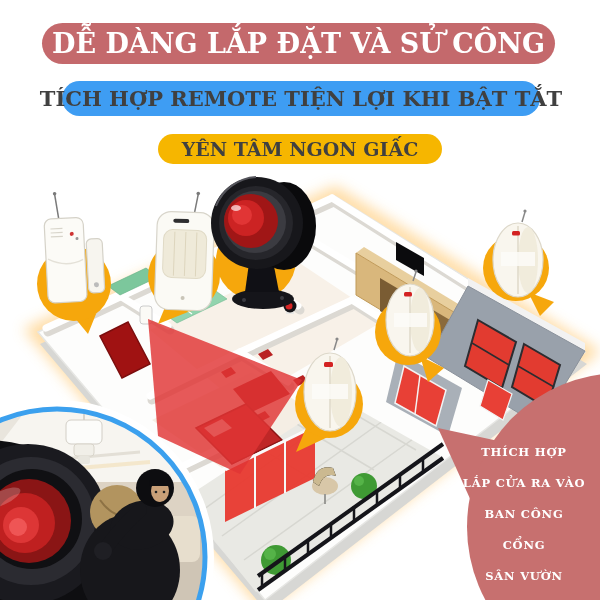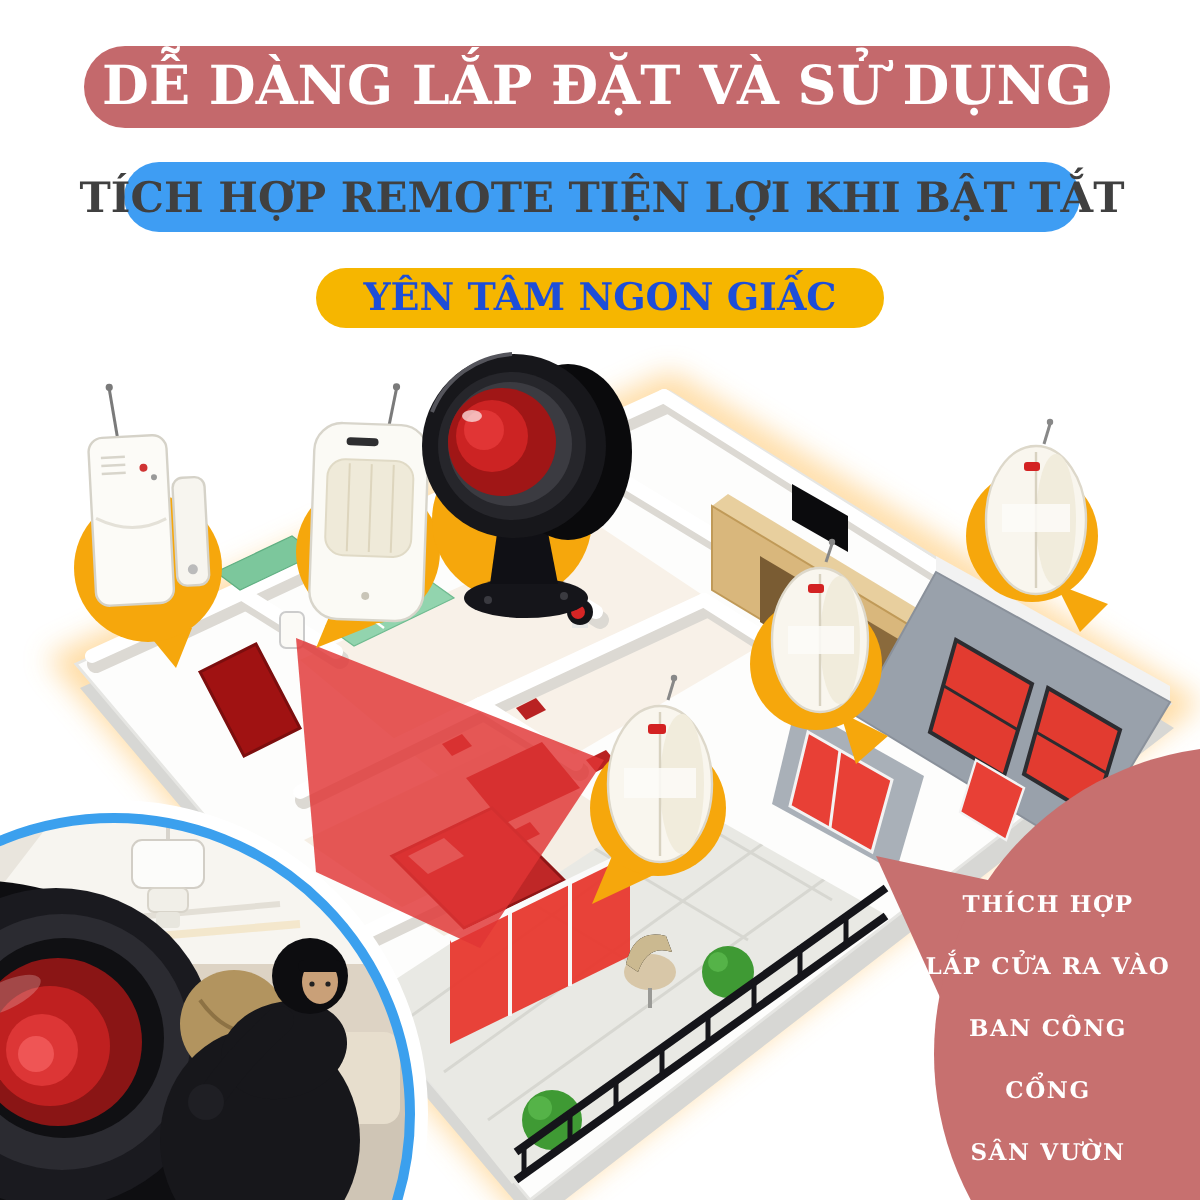--- a/index.html
+++ b/index.html
@@ -5,34 +5,34 @@
   html,body{margin:0;padding:0;background:#ffffff;}
   .stage{position:relative;width:600px;height:600px;background:#ffffff;overflow:hidden;
          font-family:"DejaVu Serif", serif;}
   .banner{position:absolute;display:flex;align-items:center;justify-content:center;
           font-weight:700;white-space:nowrap;}
   .banner-1{left:42px;top:23px;width:513px;height:41px;border-radius:21px;
             background:#c4696c;color:#ffffff;font-size:27px;}
   .banner-2{left:62px;top:81px;width:478px;height:35px;border-radius:18px;
             background:#3e9df3;color:#404040;font-size:21px;}
   .banner-3{left:158px;top:134px;width:284px;height:30px;border-radius:15px;
-            background:#f6b600;color:#1d4ed8;font-size:19px;}
+            background:#f6b600;color:#404040;font-size:19px;}
   .scene{position:absolute;left:0;top:0;width:600px;height:600px;}
   .bubble-text{position:absolute;left:445px;top:437px;width:158px;
                color:#ffffff;font-weight:700;font-size:11.5px;letter-spacing:.8px;
                text-align:center;}
   .bubble-text div{height:31px;line-height:31px;white-space:nowrap;}
 </style>
 </head>
 <body>
 
 <div class="stage">
 
   <div class="banner banner-1">
-    <span>DỄ DÀNG LẮP ĐẶT VÀ SỬ DỤNG</span>
+    <span>DỄ DÀNG LẮP ĐẶT VÀ SỬ CÔNG</span>
   </div>
   <div class="banner banner-2">
     <span>TÍCH HỢP REMOTE TIỆN LỢI KHI BẬT TẮT</span>
   </div>
   <div class="banner banner-3">
     <span>YÊN TÂM NGON GIẤC</span>
   </div>
 
   <svg class="scene" viewBox="0 0 600 600">
     <defs>

